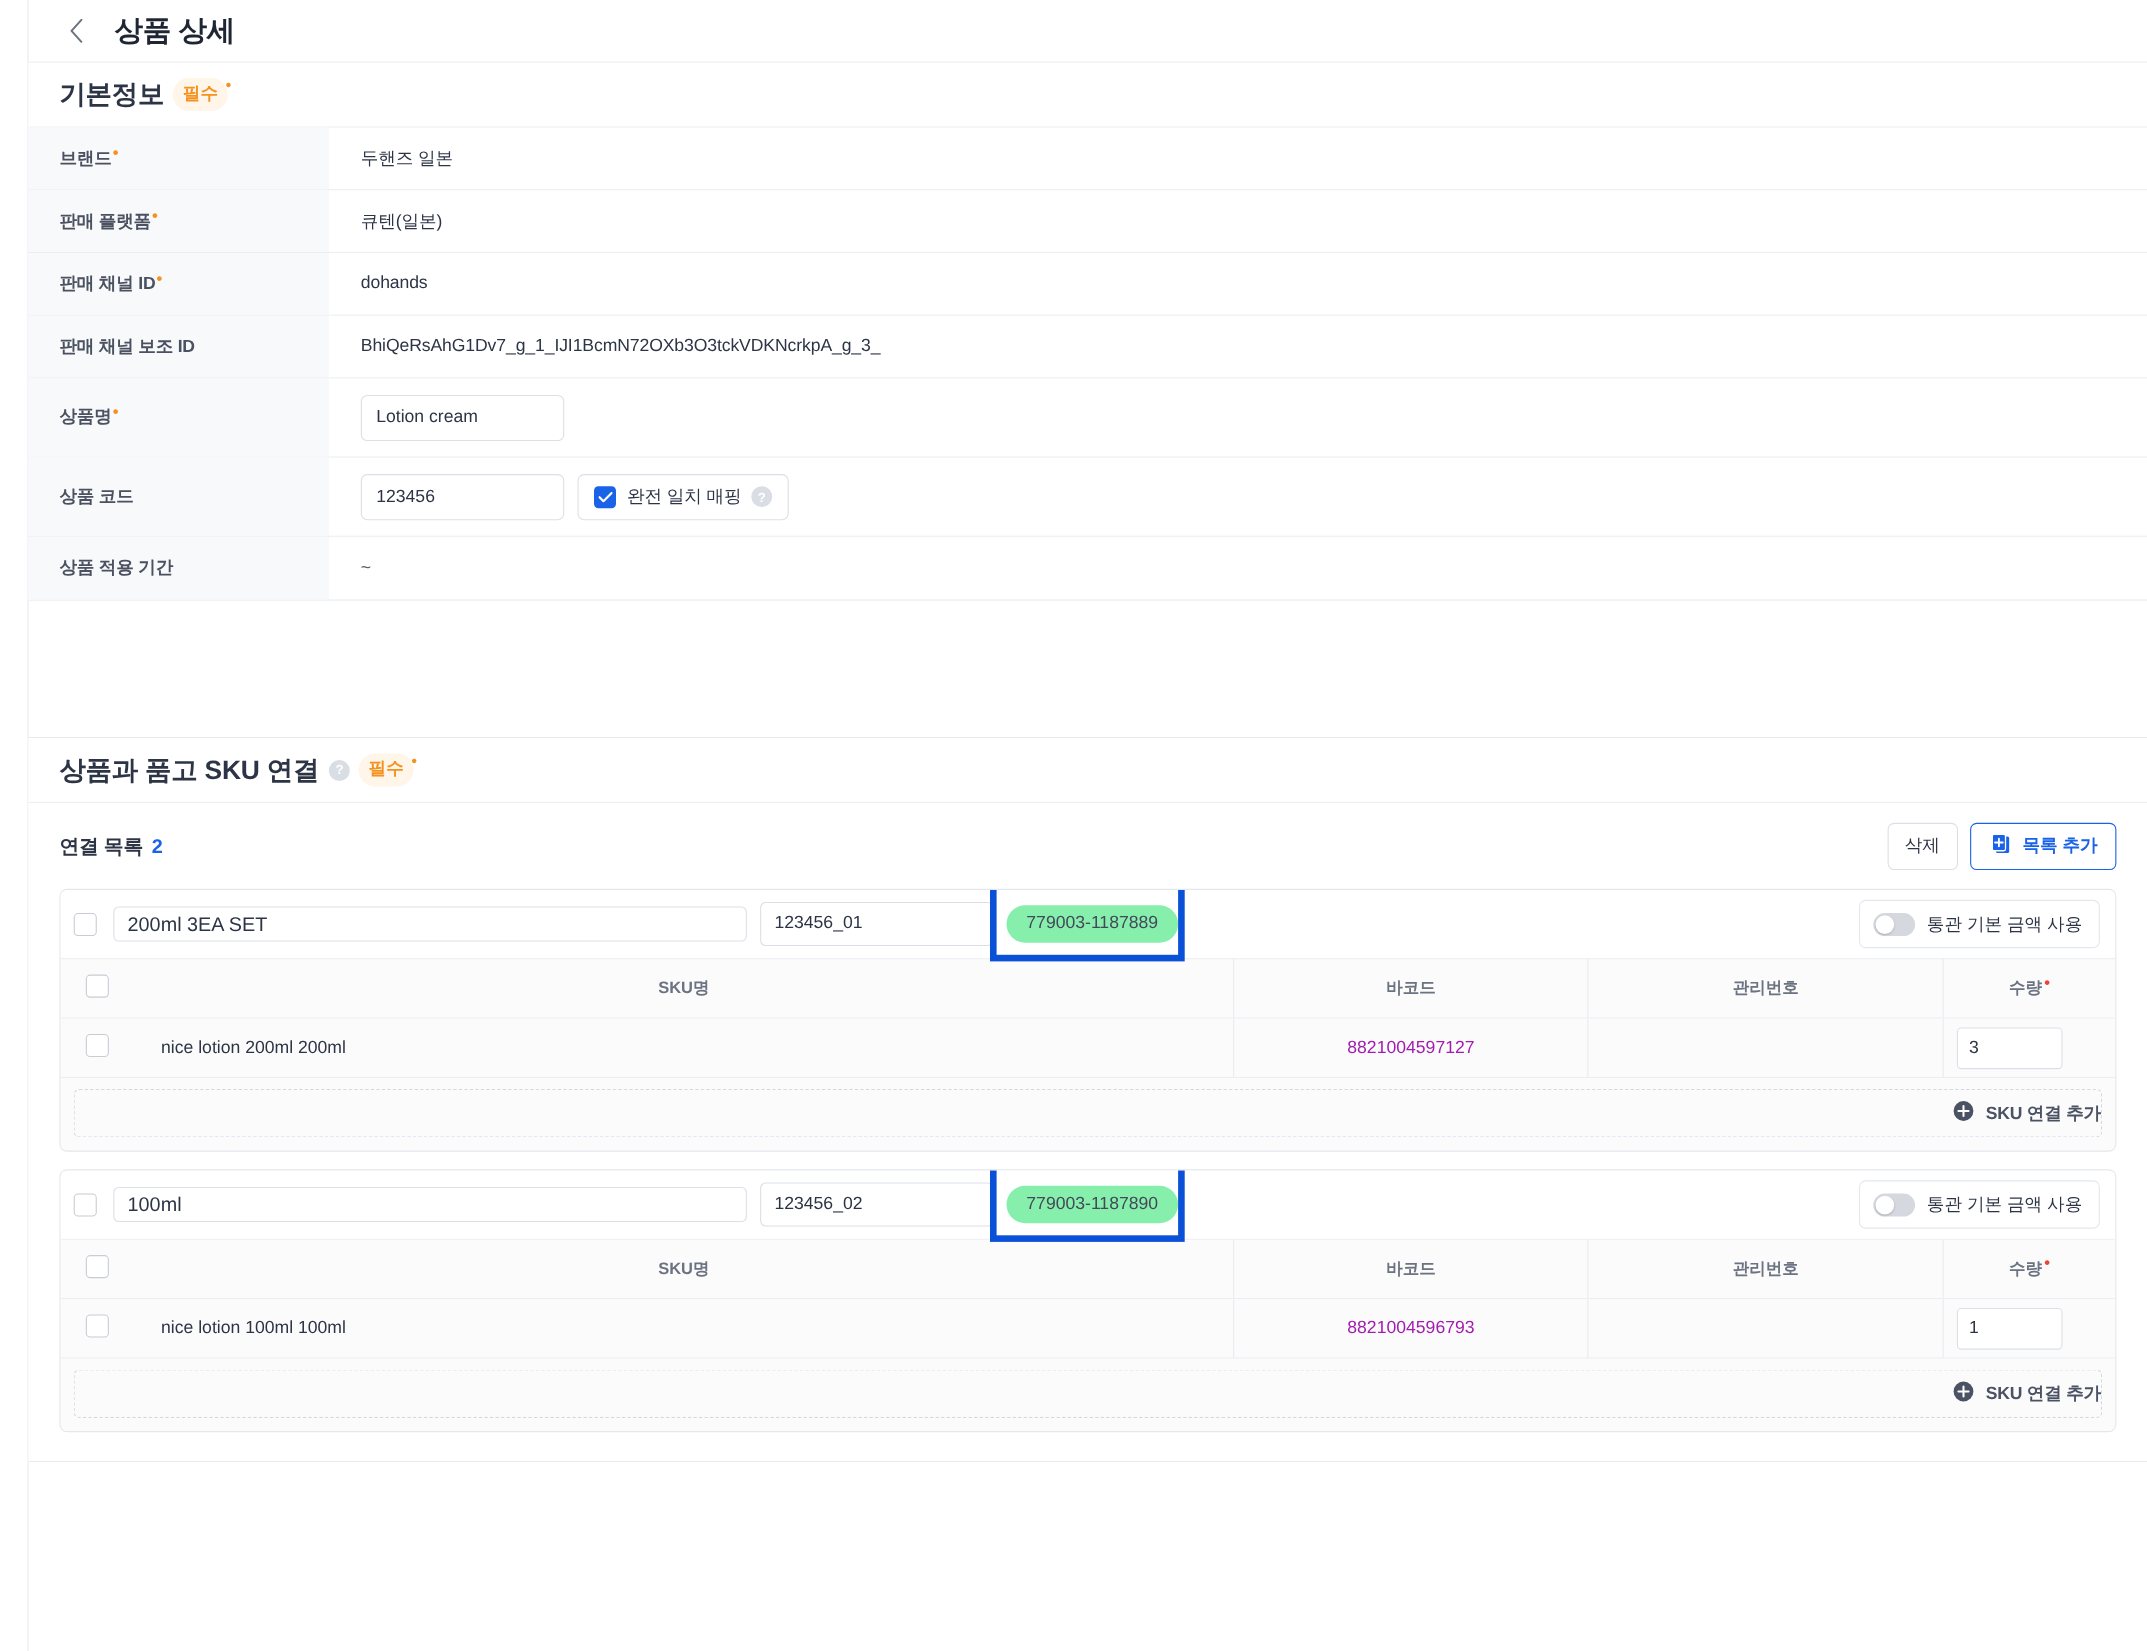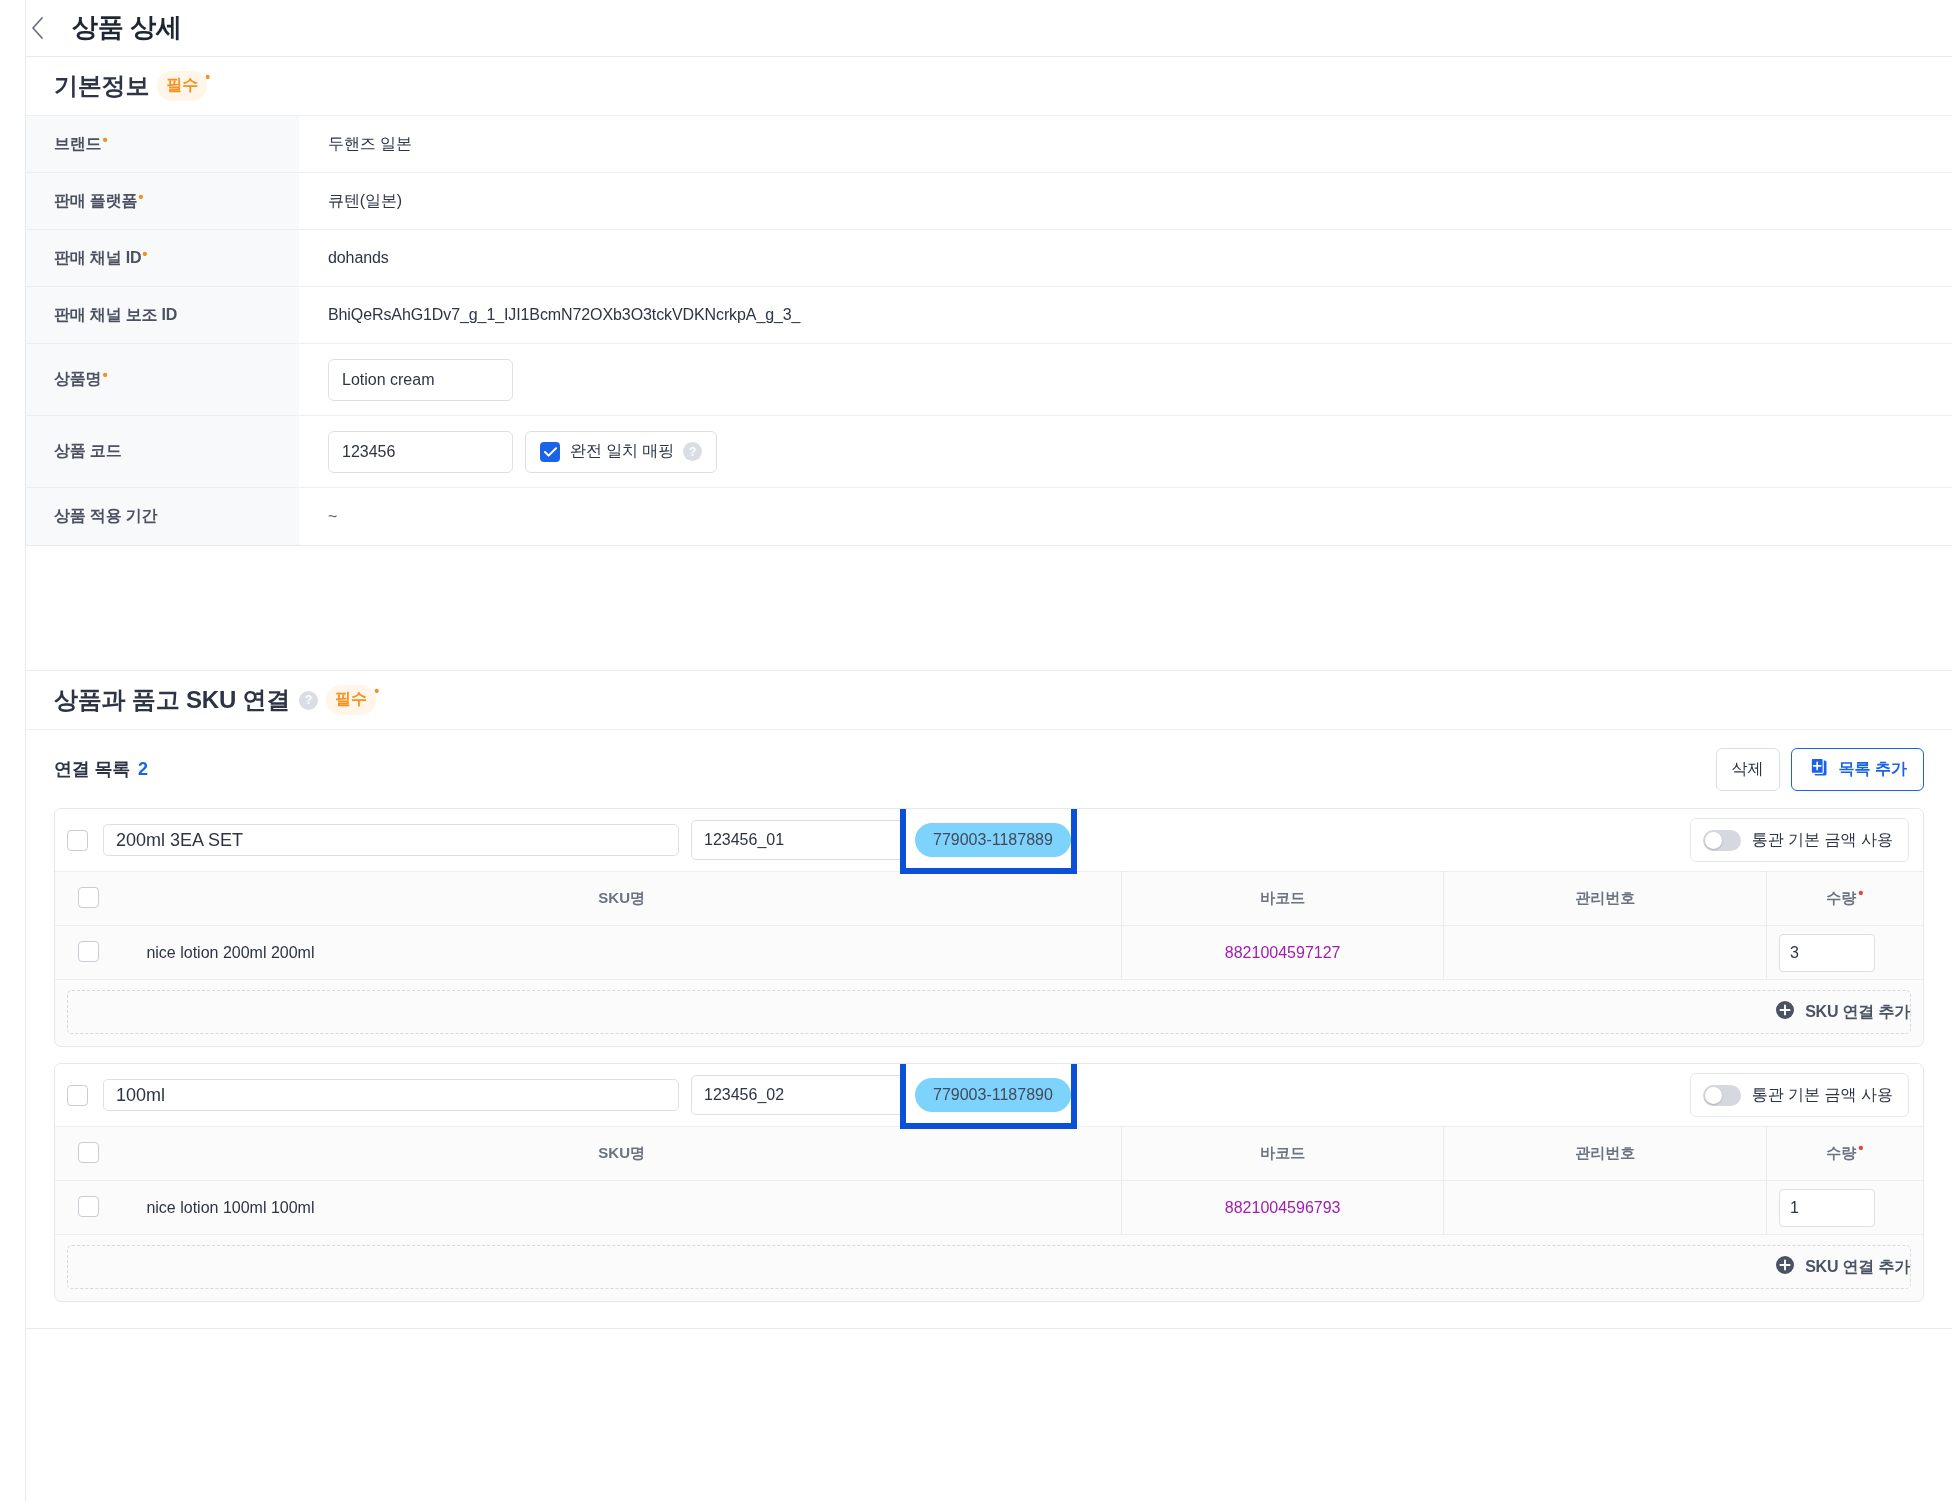--- a/index.html
+++ b/index.html
@@ -30,21 +30,21 @@
   }
 
   
   .header {
     position: absolute;
     left: 0; top: 0;
     width: 1692px;
     height: 55px;
     display: flex;
     align-items: center;
-    padding-left: 24px;
+    padding-left: 56px;
   }
   .back-chev {
     width: 26px; height: 26px;
     display: flex; align-items: center; justify-content: center;
     cursor: pointer;
     color: #6b7280;
     flex: 0 0 auto;
   }
   .back-chev svg { display: block; }
   .page-title {
@@ -325,21 +325,21 @@
     z-index: 0;
   }
   .chip {
     position: relative;
     z-index: 1;
     display: inline-flex;
     align-items: center;
     height: 34px;
     padding: 0 18px;
     border-radius: 17px;
-    background: #7dd3fc;
+    background: #86efac;
     color: #43495a;
     font-size: 16px;
     white-space: nowrap;
     cursor: pointer;
   }
   .toggle-box {
     margin-left: auto;
     height: 44px;
     border: 1px solid #e4e7ec;
     border-radius: 6px;

